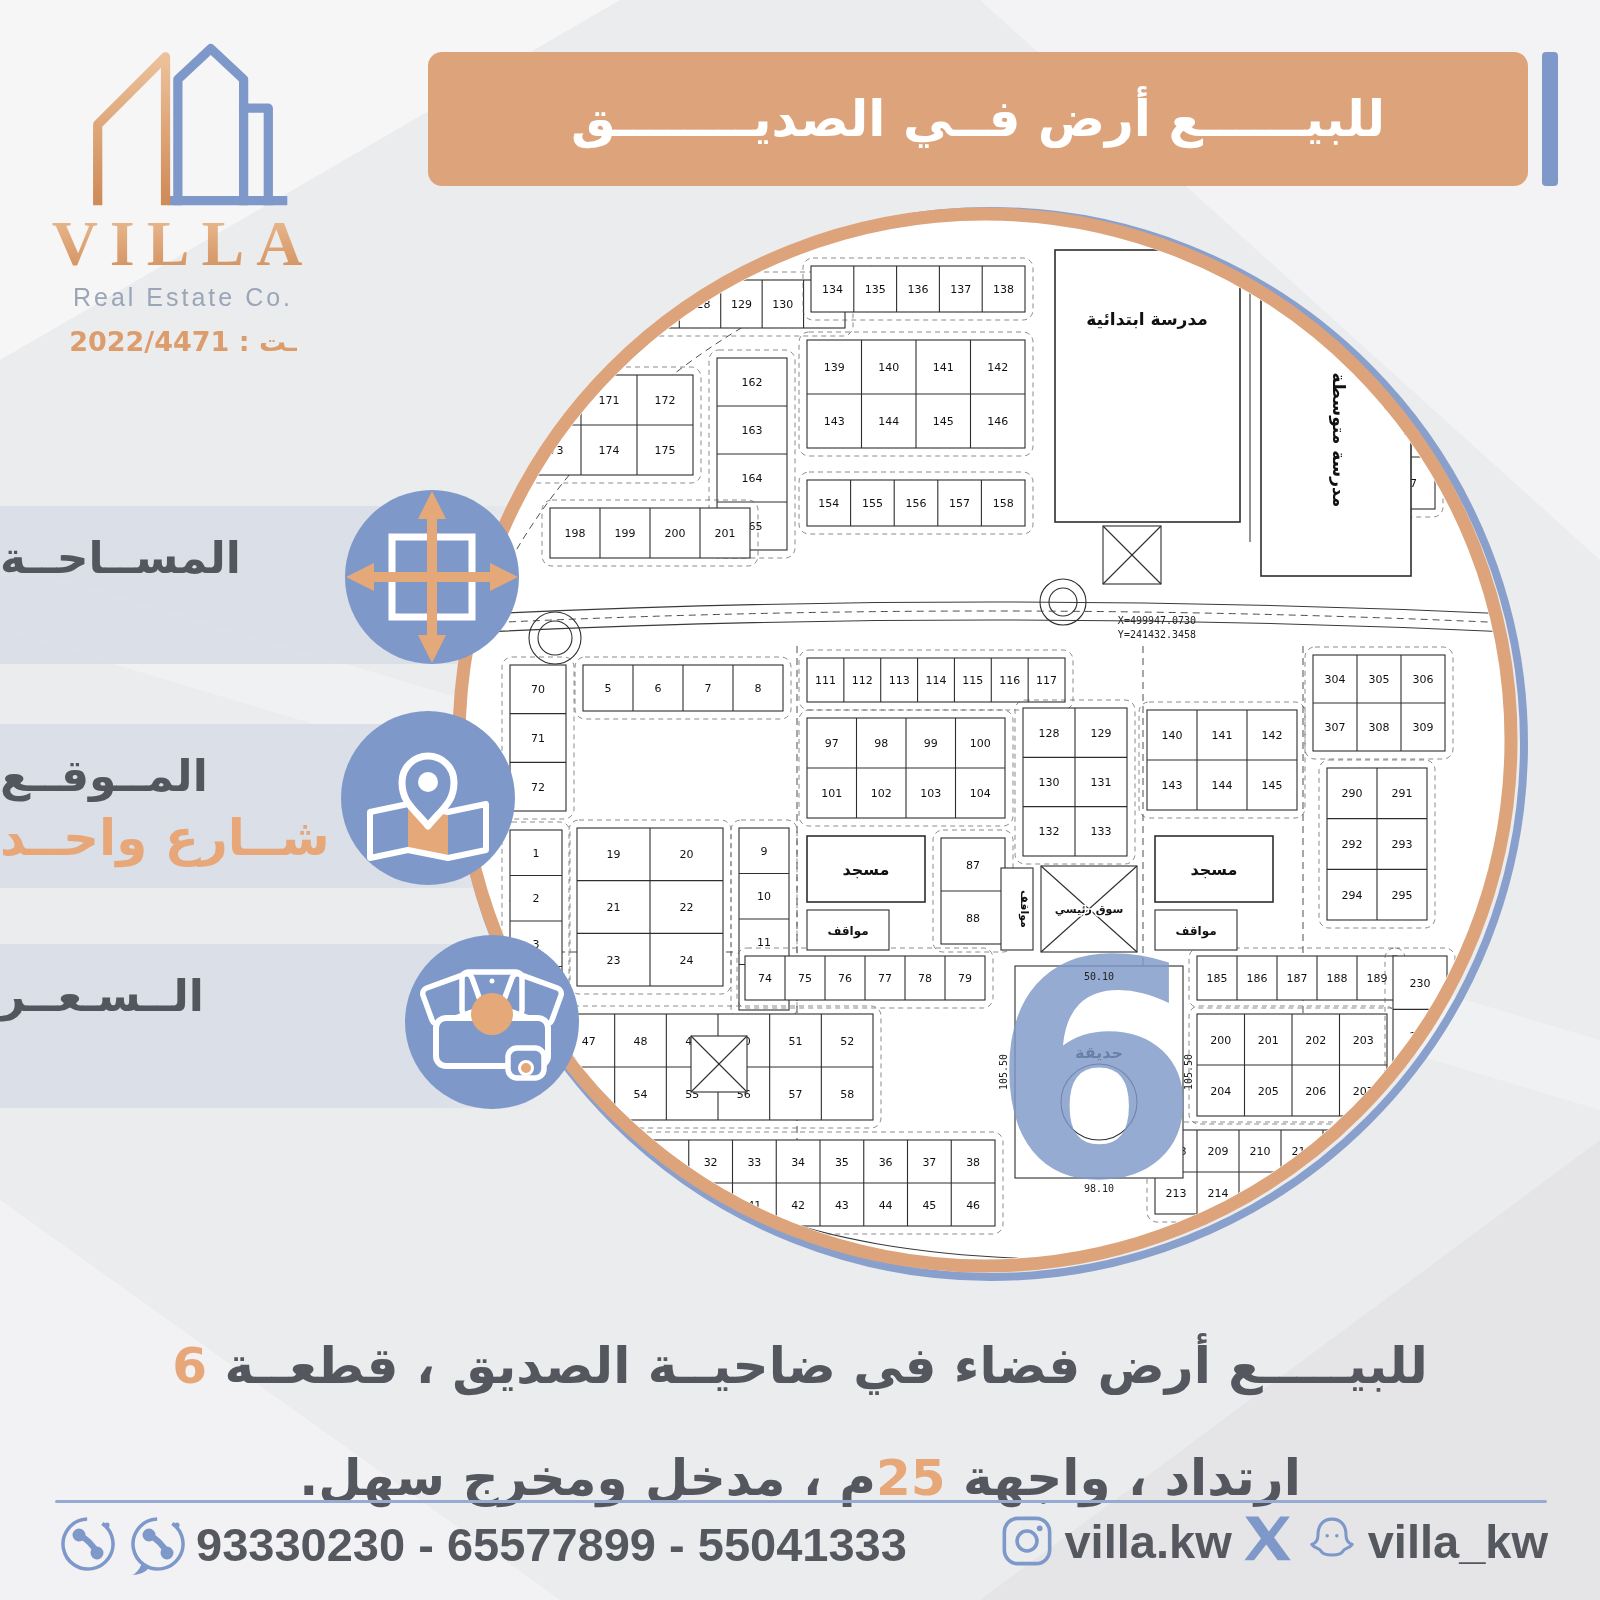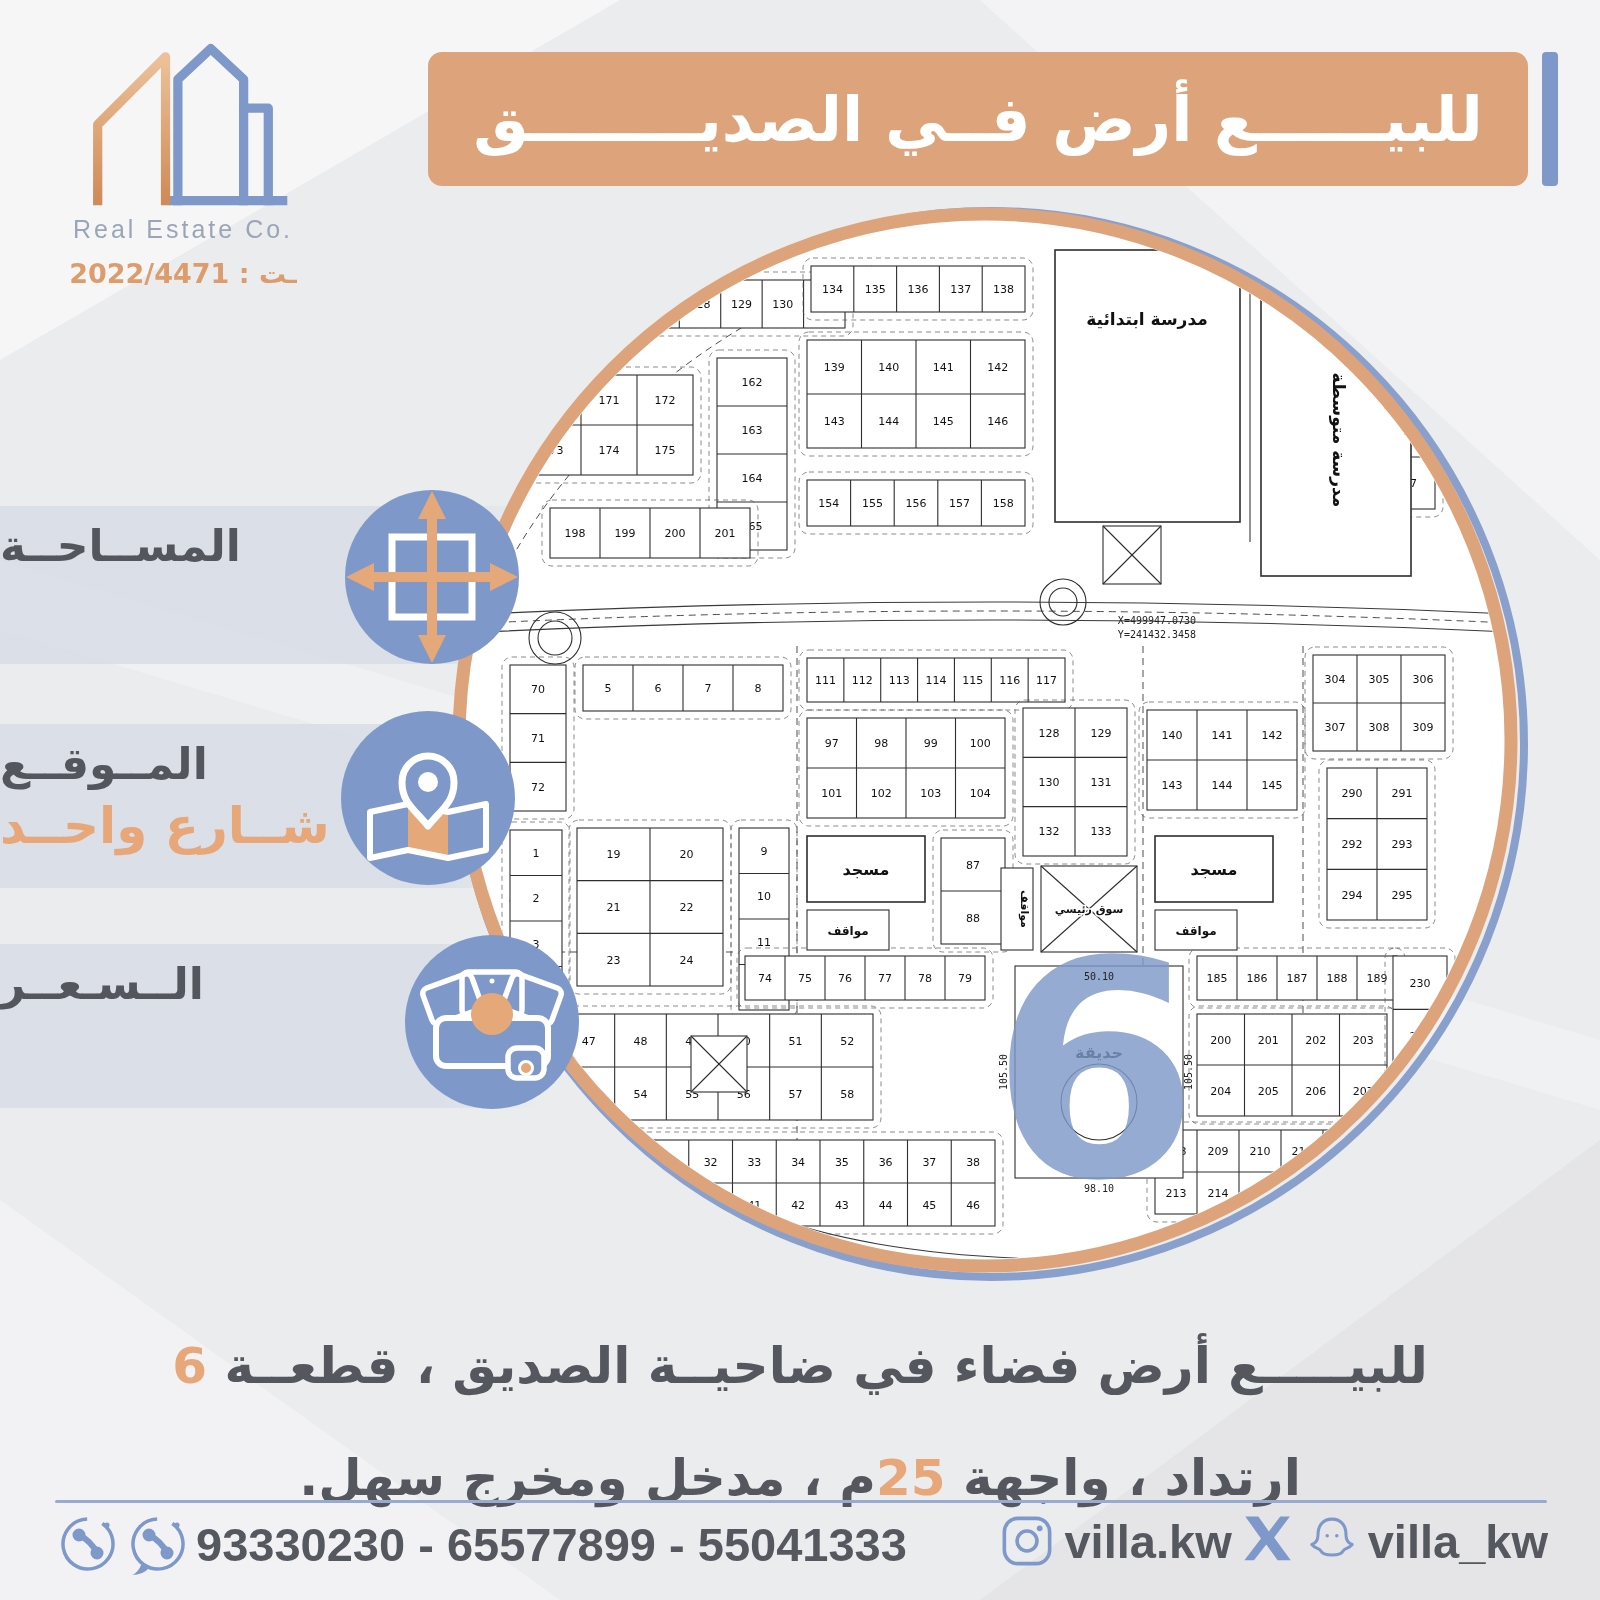--- a/index.html
+++ b/index.html
@@ -9,30 +9,30 @@
 
   
   .logo{position:absolute;left:18px;top:28px;width:330px;text-align:center;z-index:4;}
   .logo .bldg{display:block;margin:0 auto;}
   .logo .name{font-family:"Liberation Serif","DejaVu Serif",serif;font-weight:bold;font-size:64px;letter-spacing:12px;color:#d89a66;background:linear-gradient(180deg,#ecbf97 0%,#d08c58 100%);-webkit-background-clip:text;background-clip:text;-webkit-text-fill-color:transparent;margin-top:-6px;}
   .logo .sub{font-size:25px;letter-spacing:3px;color:#9aa6b8;margin-top:2px;font-family:"Liberation Sans",sans-serif;}
   .logo .lic{direction:rtl;font-size:27px;font-weight:bold;color:#dd9c6b;margin-top:14px;}
 
   
   .banner{position:absolute;left:428px;top:52px;width:1100px;height:134px;background:#dda47b;border-radius:14px;z-index:4;display:flex;align-items:center;justify-content:center;}
-  .banner .ttl{direction:rtl;color:#ffffff;font-size:62px;font-weight:bold;white-space:nowrap;}
+  .banner .ttl{direction:rtl;color:#ffffff;font-size:50px;font-weight:bold;white-space:nowrap;}
   .banner-bar{position:absolute;left:1542px;top:52px;width:16px;height:134px;background:#7e99c9;border-radius:4px;z-index:4;}
 
   
   .band{position:absolute;left:0;width:540px;z-index:1;background:linear-gradient(90deg,rgba(213,219,230,.78) 0%,rgba(213,219,230,.78) 80%,rgba(213,219,230,0) 100%);}
   .b1{top:506px;height:158px;}
   .b2{top:724px;height:164px;}
   .b3{top:944px;height:164px;}
   .itxt{position:absolute;direction:rtl;text-align:left;z-index:4;}
-  .itxt .lbl{font-size:44px;font-weight:bold;color:#54565e;white-space:nowrap;}
+  .itxt .lbl{font-size:44px;font-weight:bold;color:#54565e;white-space:nowrap;margin-top:12px;}
   .itxt .val{font-size:50px;font-weight:bold;color:#e7a778;margin-top:8px;white-space:nowrap;}
   .itxt .val sup{font-size:26px;color:#54565e;position:relative;top:-16px;font-weight:bold;}
   .itxt .val .unit{color:#54565e;}
   .t1{left:0;top:520px;width:342px;}
   .t2{left:0;top:738px;width:342px;}
   .t3{left:0;top:958px;width:382px;}
   .icn{position:absolute;z-index:3;}
 
   
   .mapwrap{position:absolute;left:440px;top:195px;z-index:2;}
@@ -83,20 +83,21 @@
         <path d="M164 78 H 188 V 168"></path>
         <path d="M96 168 H 202"></path>
       </g>
       <g stroke="url(#og)" stroke-width="9" fill="none" stroke-linejoin="round" stroke-linecap="square">
         <path d="M4 168 H 120"></path>
         <path d="M22 168 V 94 L 88 28 V 168"></path>
         <path d="M54 168 V 96"></path>
         <path d="M72 168 V 60"></path>
       </g>
     </svg>
+    <div class="name">VILLA</div>
     <div class="sub">Real Estate Co.</div>
     <div class="lic">ـت : 2022/4471</div>
   </div>
 
   <div class="banner">
     <div class="ttl">للبيــــــع أرض فــي الصديــــــــق</div>
   </div>
   <div class="banner-bar"></div>
 
   <div class="band b1"></div>

